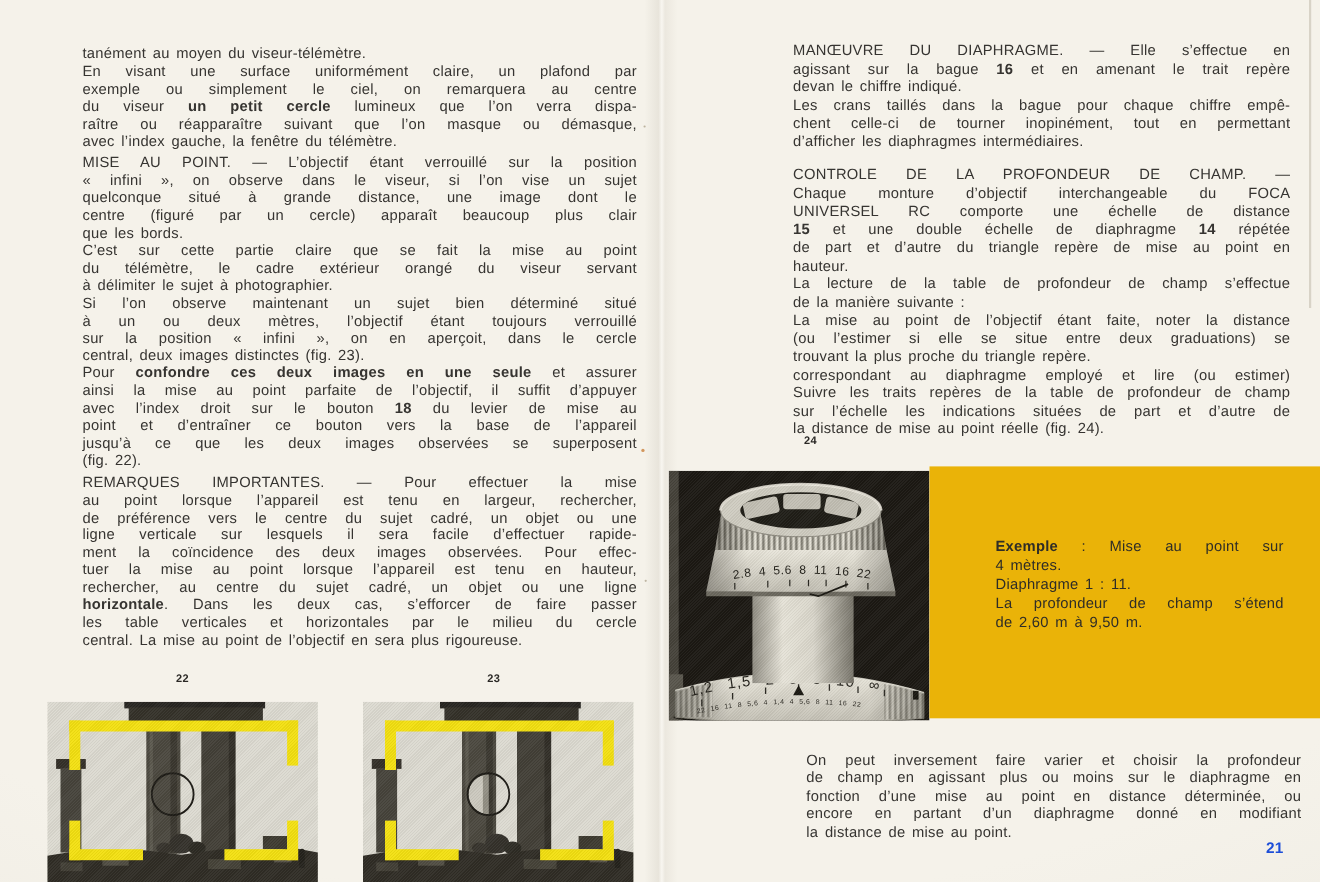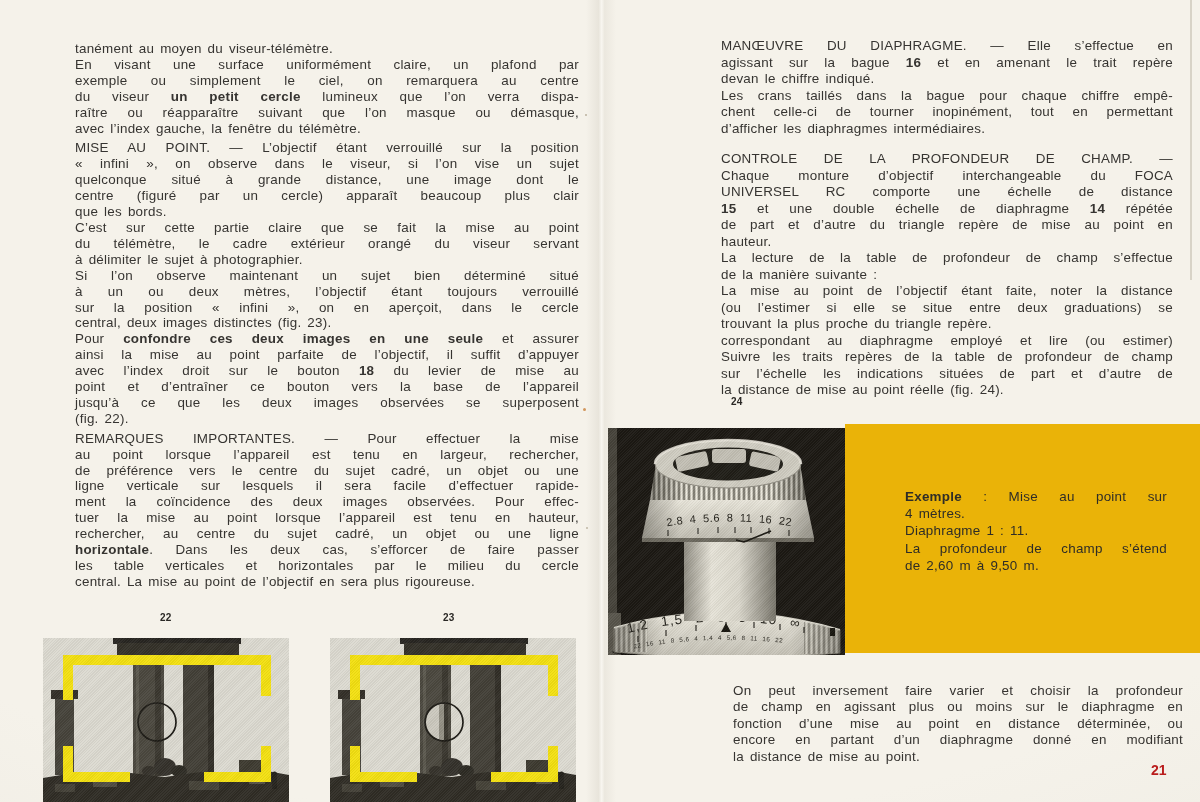--- a/index.html
+++ b/index.html
@@ -25,21 +25,21 @@
   .col-right{left:721px;top:38px;width:452px;line-height:16.5px;}
   .col-bottom{left:721px;top:683px;width:450px;line-height:16.4px;margin-left:12px;}
   .jline{text-align:justify;text-align-last:justify;-moz-text-align-last:justify;}
   .jline.last{text-align-last:left;-moz-text-align-last:left;}
   .para{margin:0;}
   .col-left .para.gap{margin-top:4px;}
   .col-right .para.gap{margin-top:14px;}
   b{font-weight:700;}
 
   .figlabel{position:absolute;font-weight:700;font-size:10px;color:#2a2825;letter-spacing:.3px;}
-  .pagenum{position:absolute;left:1151px;top:762px;font-weight:700;font-size:14px;color:#b91c1c;}
+  .pagenum{position:absolute;left:1151px;top:762px;font-weight:700;font-size:14px;color:#1d4ed8;}
 
   .photo{position:absolute;top:638px;width:246px;height:164px;}
   #photo22{left:43px;}
   #photo23{left:330px;}
   .photo svg,.lensphoto svg{display:block;width:100%;height:100%;}
   .photo:after,.lensphoto:after{
     content:"";position:absolute;inset:0;pointer-events:none;
     background:repeating-linear-gradient(135deg,rgba(40,35,22,.05) 0 1px,rgba(255,255,255,.05) 1px 2px);
   }
   .lensphoto{position:absolute;left:608px;top:428px;width:237px;height:227px;}

